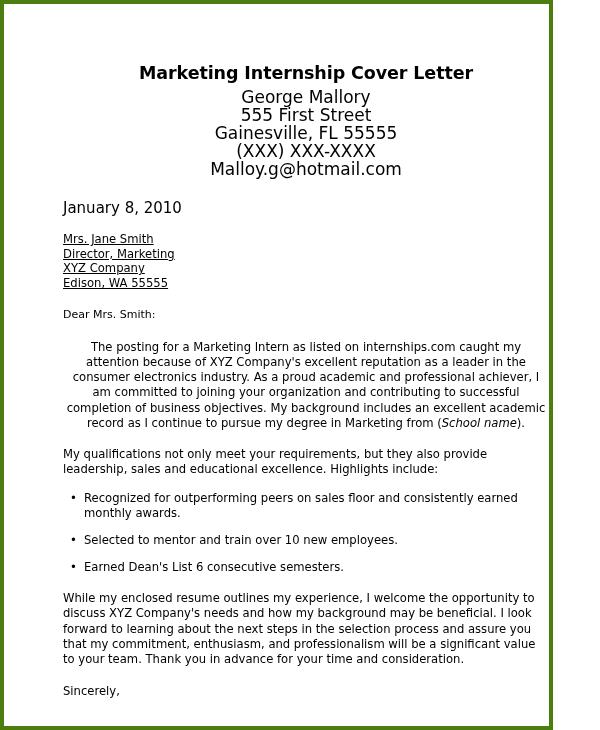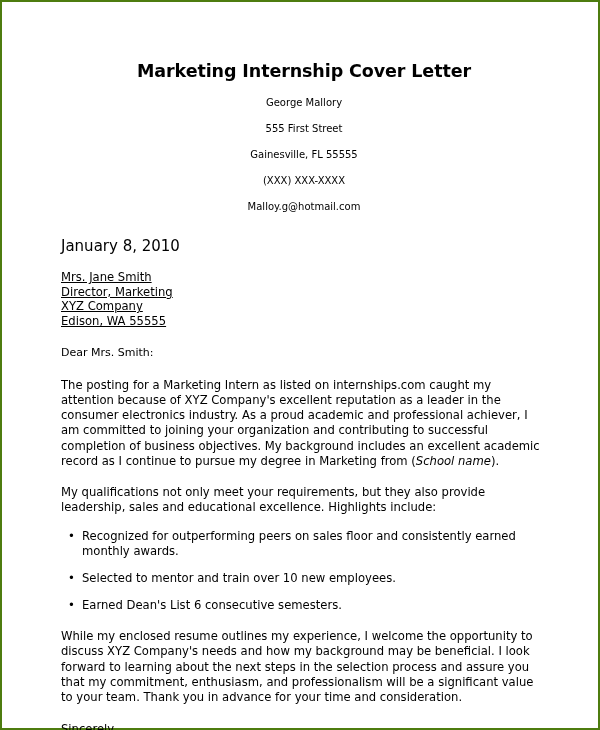--- a/index.html
+++ b/index.html
@@ -10,24 +10,24 @@
     width: 600px;
     height: 730px;
     background: #ffffff;
     font-family: "DejaVu Sans", sans-serif;
     color: #000000;
     overflow: hidden;
   }
   .page {
     position: relative;
     box-sizing: border-box;
-    width: 600px;
+    width: 553px;
     height: 730px;
     background: #ffffff;
-    border: 2px solid #4d7c0f;
+    border: 4px solid #4d7c0f;
     padding: 17px;
   }
   .sheet {
     position: absolute;
     left: 59px;
     top: 58px;
     width: 486px;
   }
 
   
@@ -36,23 +36,23 @@
     margin-bottom: 0;
   }
   .letter-title {
     font-size: 17.5px;
     font-weight: bold;
     line-height: 1.35;
     letter-spacing: -0.1px;
     margin: 0 0 2px 0;
   }
   .head-line {
-    font-size: 10px;
+    font-size: 17px;
     line-height: 14.2px;
-    margin: 12px;
+    margin: 4px;
   }
 
   
   .date-line {
     font-size: 15px;
     line-height: 14.6px;
     margin: 24px 0 0 0;
   }
   .addr-block {
     margin: 17px 0 0 0;
@@ -69,20 +69,21 @@
     margin: 17px 0 0 0;
   }
   p.body-para {
     font-size: 11.6px;
     line-height: 15.1px;
     margin: 16px 0 0 0;
     text-align: left;
   }
   p.body-para.first {
     margin-top: 18px;
+    text-align: center;
   }
   .italic {
     font-style: italic;
   }
 
   
   ul.highlights {
     list-style: none;
     margin: 14px 0 0 0;
     padding: 0;

